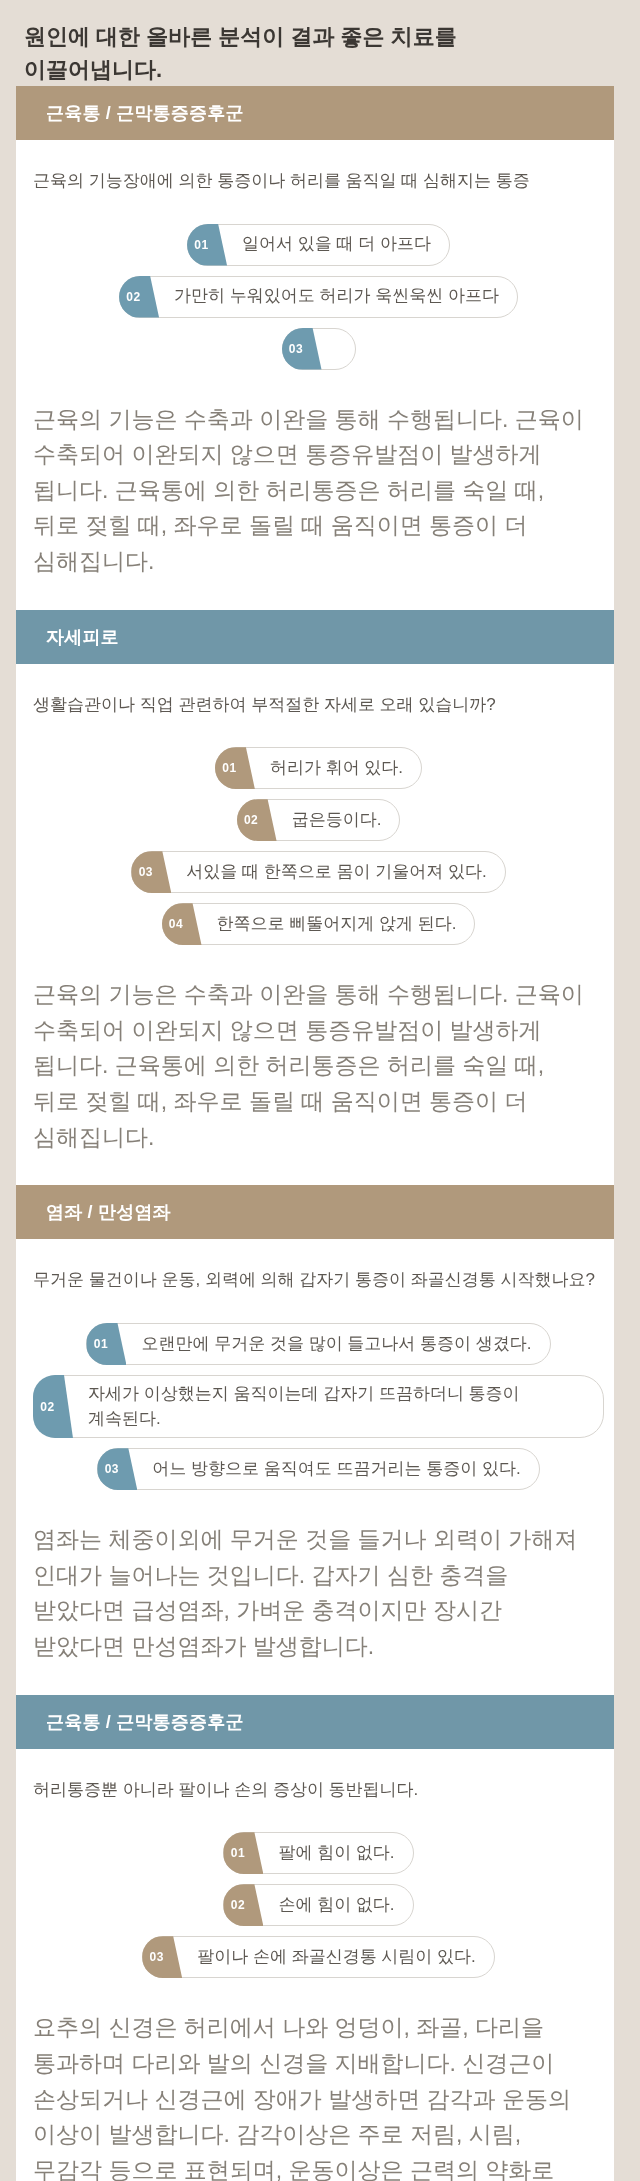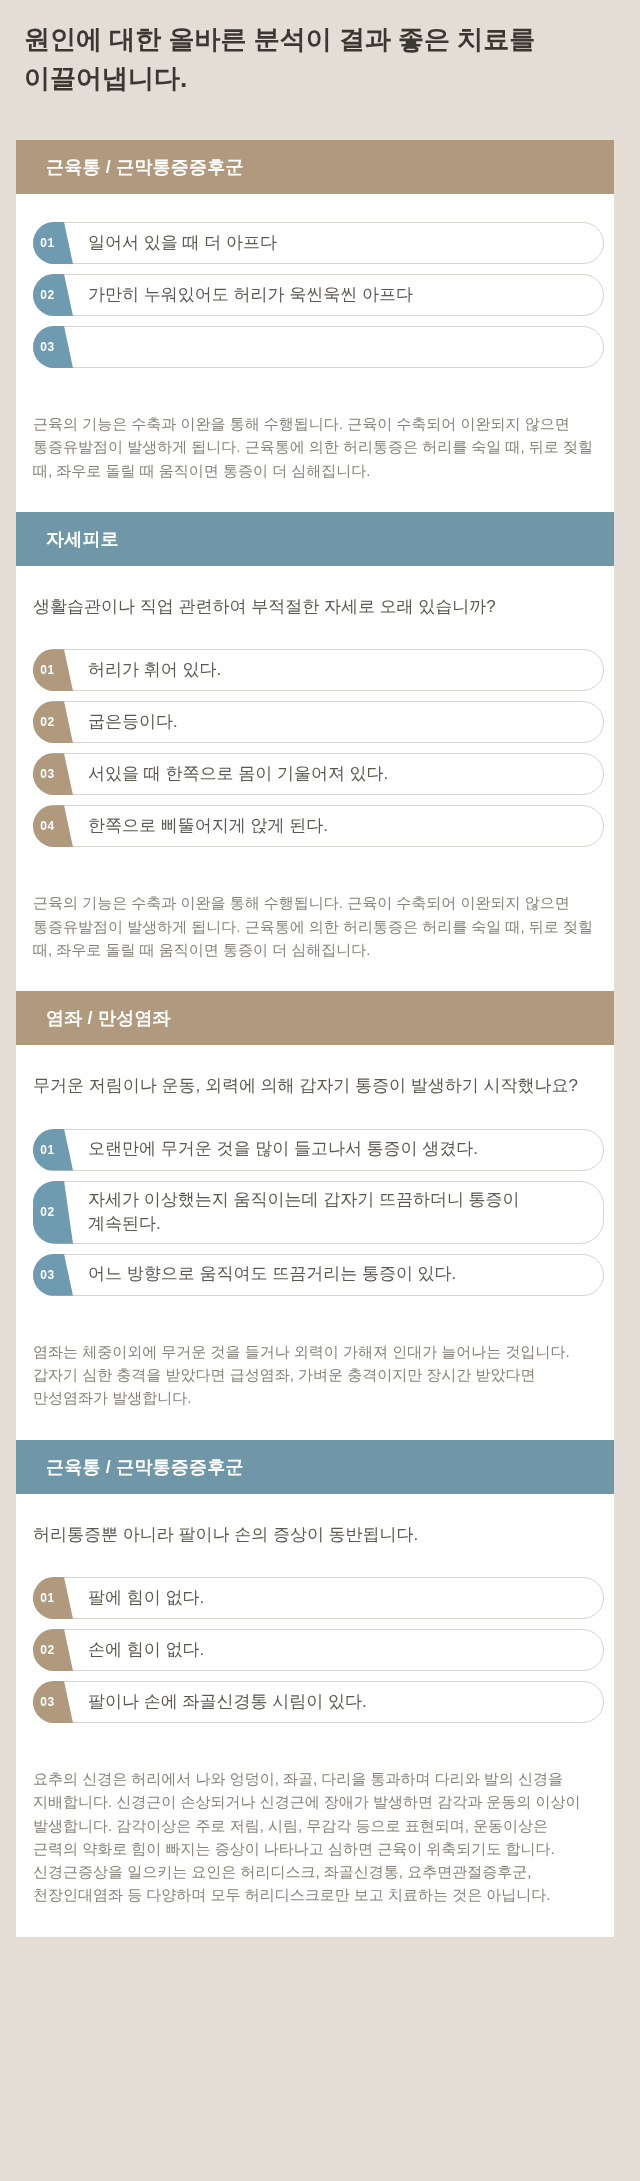--- a/index.html
+++ b/index.html
@@ -19,26 +19,25 @@
   html, body { background: var(--background); }
   body {
     width: 640px;
     min-height: 2181px;
     font-family: "Liberation Sans", "DejaVu Sans", sans-serif;
     -webkit-font-smoothing: antialiased;
   }
   .page { width: 640px; padding: 20px 26px 70px 16px; }
   .page-title {
     color: var(--text-dark);
-    font-size: 26px;
+    font-size: 22px;
     font-weight: 700;
     line-height: 1.5;
     max-width: 560px;
     padding-left: 8px;
-    margin-bottom: 42px;
     word-break: keep-all;
   }
   .section { background: var(--card); }
   .section-header {
     height: 54px;
     display: flex;
     align-items: center;
     padding: 0 30px;
   }
   .theme-tan  .section-header { background: var(--tan); }
@@ -50,21 +49,21 @@
     letter-spacing: 0.2px;
   }
   .section-body { padding: 28px 10px 30px 17px; }
   .section-intro {
     color: var(--text-body);
     font-size: 17px;
     line-height: 1.5;
     margin-bottom: 30px;
     word-break: keep-all;
   }
-  .symptom-list { display: flex; flex-direction: column; gap: 10px; }
+  .symptom-list { display: flex; flex-direction: column; gap: 10px; align-items: center; }
   .pill {
     position: relative;
     display: flex;
     align-items: center;
     min-height: 42px;
     background: var(--card);
     border: 1px solid var(--pill-border);
     border-radius: 24px;
     padding: 6px 18px 6px 54px;
   }
@@ -90,38 +89,39 @@
     letter-spacing: 0.5px;
   }
   .pill-text {
     color: var(--text-body);
     font-size: 17px;
     line-height: 1.45;
     word-break: keep-all;
   }
   .section-desc {
     color: var(--text-desc);
-    font-size: 15px;
+    font-size: 23px;
     line-height: 1.55;
-    margin-top: 44px;
+    margin-top: 32px;
     padding-right: 8px;
     word-break: keep-all;
   }
 </style>
 </head>
 <body>
 
 <div class="page">
   <h1 class="page-title">원인에 대한 올바른 분석이 결과 좋은 치료를 이끌어냅니다.</h1>
   <div>
   <section class="section theme-tan badges-blue">
     <div class="section-header">
       <span class="section-title">근육통 / 근막통증증후군</span>
     </div>
     <div class="section-body">
+      <p class="section-intro">근육의 기능장애에 의한 통증이나 허리를 움직일 때 심해지는 통증</p>
       <div class="symptom-list">
   <div class="pill">
     <span class="badge">
       <span class="badge-num">01</span>
     </span>
     <span class="pill-text">일어서 있을 때 더 아프다</span>
   </div>
 
   <div class="pill">
     <span class="badge">
@@ -177,21 +177,21 @@
 </div>
       <p class="section-desc">근육의 기능은 수축과 이완을 통해 수행됩니다. 근육이 수축되어 이완되지 않으면 통증유발점이 발생하게 됩니다. 근육통에 의한 허리통증은 허리를 숙일 때, 뒤로 젖힐 때, 좌우로 돌릴 때 움직이면 통증이 더 심해집니다.</p>
     </div>
   </section>
 
   <section class="section theme-tan badges-blue">
     <div class="section-header">
       <span class="section-title">염좌 / 만성염좌</span>
     </div>
     <div class="section-body">
-      <p class="section-intro">무거운 저림이나 운동, 외력에 의해 갑자기 통증이 발생하기 시작했나요?</p>
+      <p class="section-intro">무거운 물건이나 운동, 외력에 의해 갑자기 통증이 좌골신경통 시작했나요?</p>
       <div class="symptom-list">
   <div class="pill">
     <span class="badge">
       <span class="badge-num">01</span>
     </span>
     <span class="pill-text">오랜만에 무거운 것을 많이 들고나서 통증이 생겼다.</span>
   </div>
 
   <div class="pill">
     <span class="badge">

